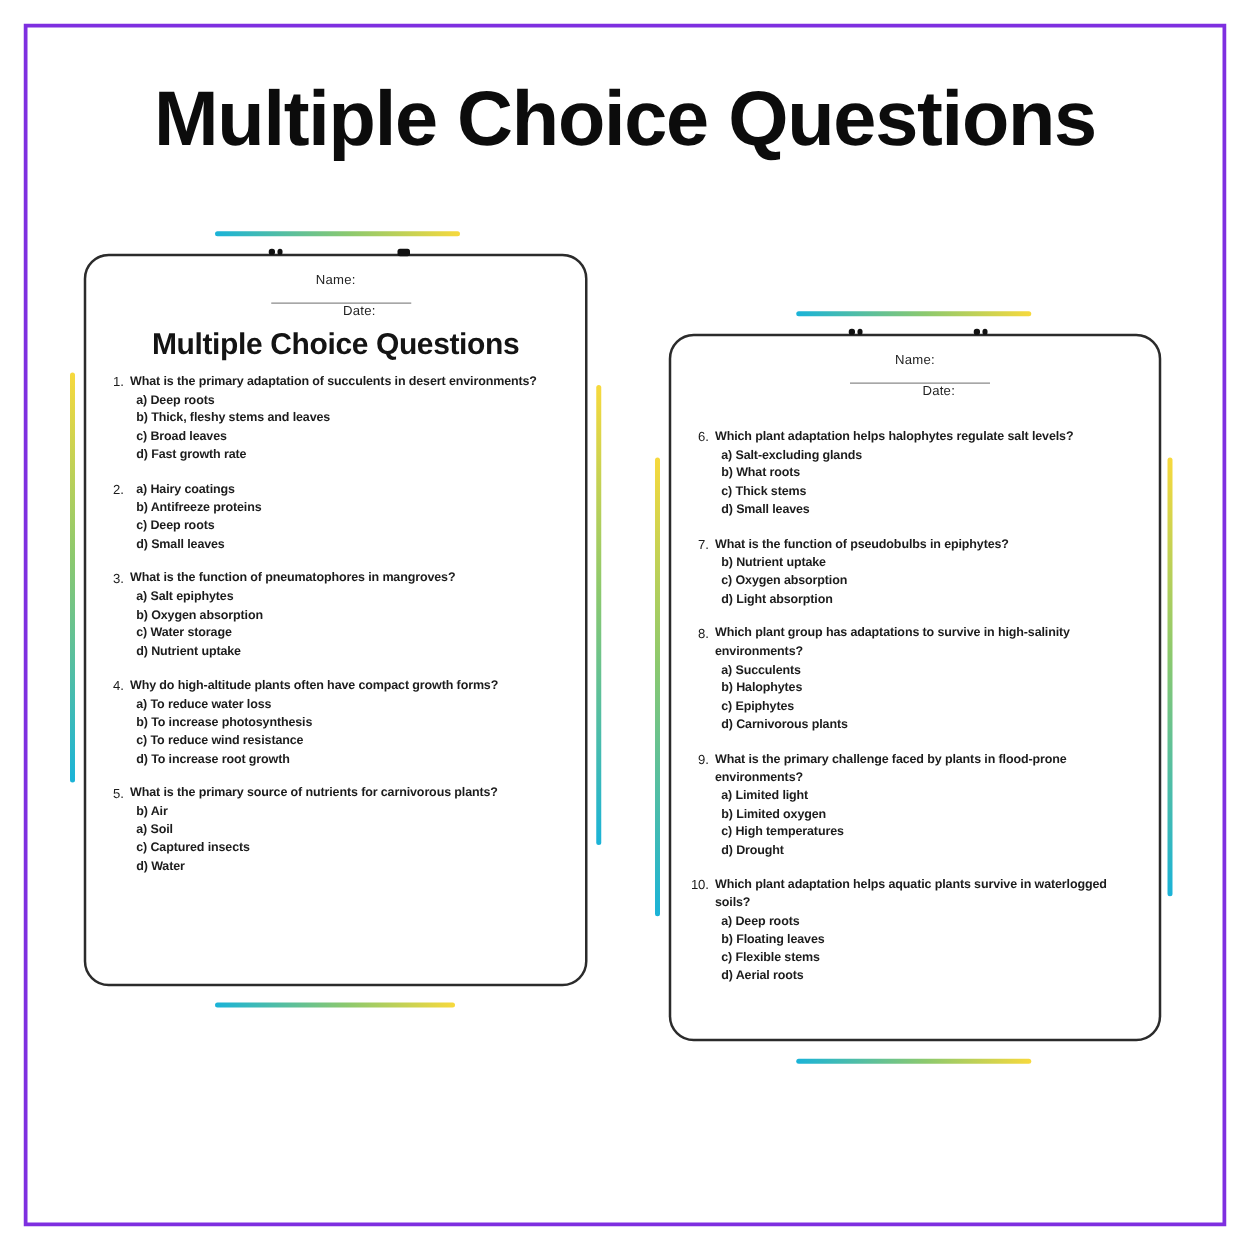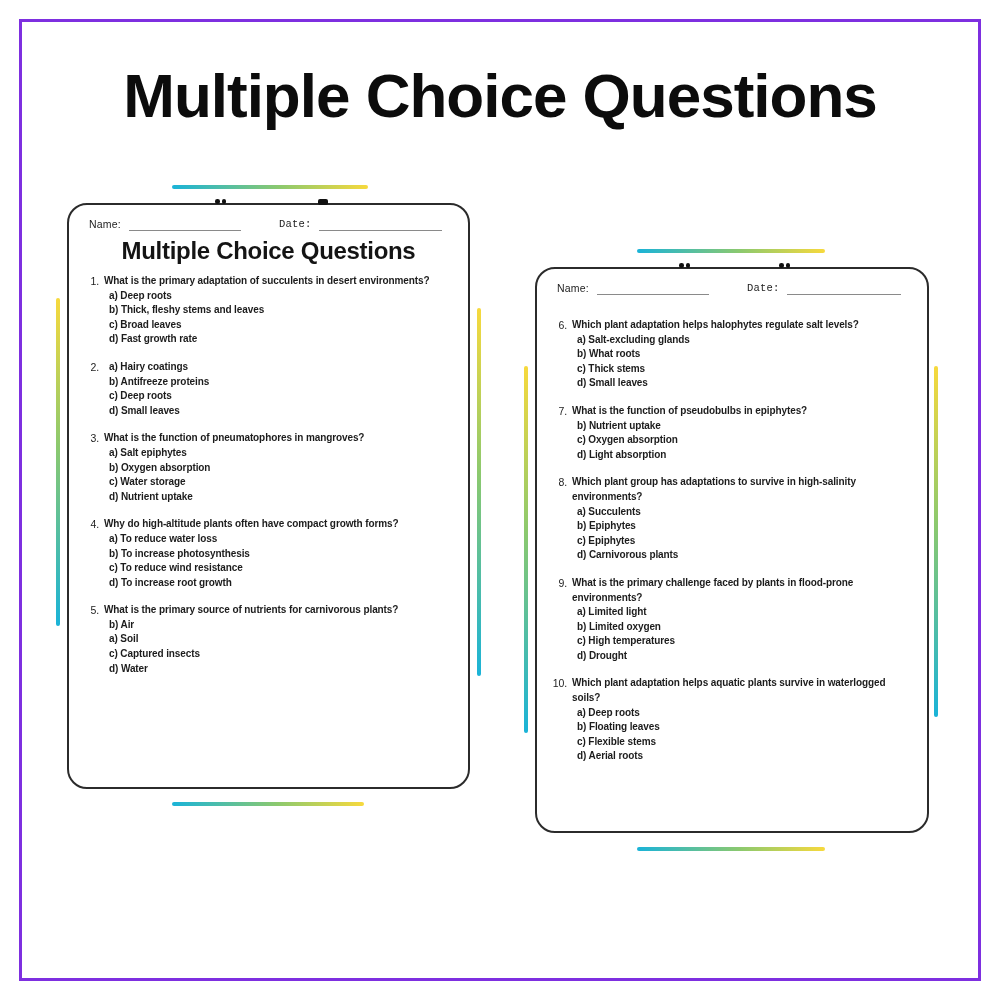--- a/index.html
+++ b/index.html
@@ -21,26 +21,26 @@
   #hline-3{left:637px;top:249px;width:188px;}
   #hline-4{left:637px;top:847px;width:188px;}
   #vline-1{left:56px;top:298px;height:328px;}
   #vline-2{left:477px;top:308px;height:368px;}
   #vline-3{left:524px;top:366px;height:367px;}
   #vline-4{left:934px;top:366px;height:351px;}
   .card{position:absolute;background:#fff;border:2px solid var(--card-border);border-radius:20px;
     padding:13px 12px 0 12px;}
   #card-1{left:67px;top:203px;width:403px;height:586px;}
   #card-2{left:535px;top:267px;width:394px;height:566px;}
-  .head-row{display:flex;align-items:flex-start;padding:0 8px;font-size:10.5px;color:#222;}
+  .head-row{display:flex;align-items:center;padding:0 8px;font-size:10.5px;color:#222;flex-direction:column;}
   .head-label{white-space:nowrap;letter-spacing:.2px;}
   .uline{border-bottom:1.4px solid var(--uline);height:13px;margin-left:8px;}
   .uline.name{width:112px;}
   .uline.date{flex:1;margin-right:6px;}
-  .date-label{margin-left:38px;font-family:Liberation Mono, monospace;}
+  .date-label{margin-left:38px;}
   .card-title{text-align:center;font-size:24px;font-weight:700;letter-spacing:-.3px;margin-top:6px;color:#141414;}
   .q-list{margin-top:9px;padding:0 2px;}
   #card-2 .q-list{margin-top:23px;}
   .q{display:flex;margin-bottom:13px;font-size:10px;line-height:14.6px;letter-spacing:-.1px;}
   .qnum{flex:0 0 16px;text-align:right;margin-right:5px;font-weight:400;font-size:10.5px;}
   .qbody{flex:1;font-weight:700;}
   .qopt{padding-left:5px;}
   .mark-dots{position:absolute;display:flex;gap:2px;}
   .mark-dots i{width:4.5px;height:4.5px;border-radius:50%;background:#111;display:block;}
   .mark-rect{position:absolute;width:10px;height:6px;border-radius:2px;background:#111;}
@@ -148,21 +148,21 @@
             <div class="qopt">b) Nutrient uptake</div>
             <div class="qopt">c) Oxygen absorption</div>
             <div class="qopt">d) Light absorption</div>
           </div>
         </div>
         <div class="q">
           <div class="qnum">8.</div>
           <div class="qbody">
             <div class="qtext">Which plant group has adaptations to survive in high-salinity environments?</div>
             <div class="qopt">a) Succulents</div>
-            <div class="qopt">b) Epiphytes</div>
+            <div class="qopt">b) Halophytes</div>
             <div class="qopt">c) Epiphytes</div>
             <div class="qopt">d) Carnivorous plants</div>
           </div>
         </div>
         <div class="q">
           <div class="qnum">9.</div>
           <div class="qbody">
             <div class="qtext">What is the primary challenge faced by plants in flood-prone environments?</div>
             <div class="qopt">a) Limited light</div>
             <div class="qopt">b) Limited oxygen</div>

